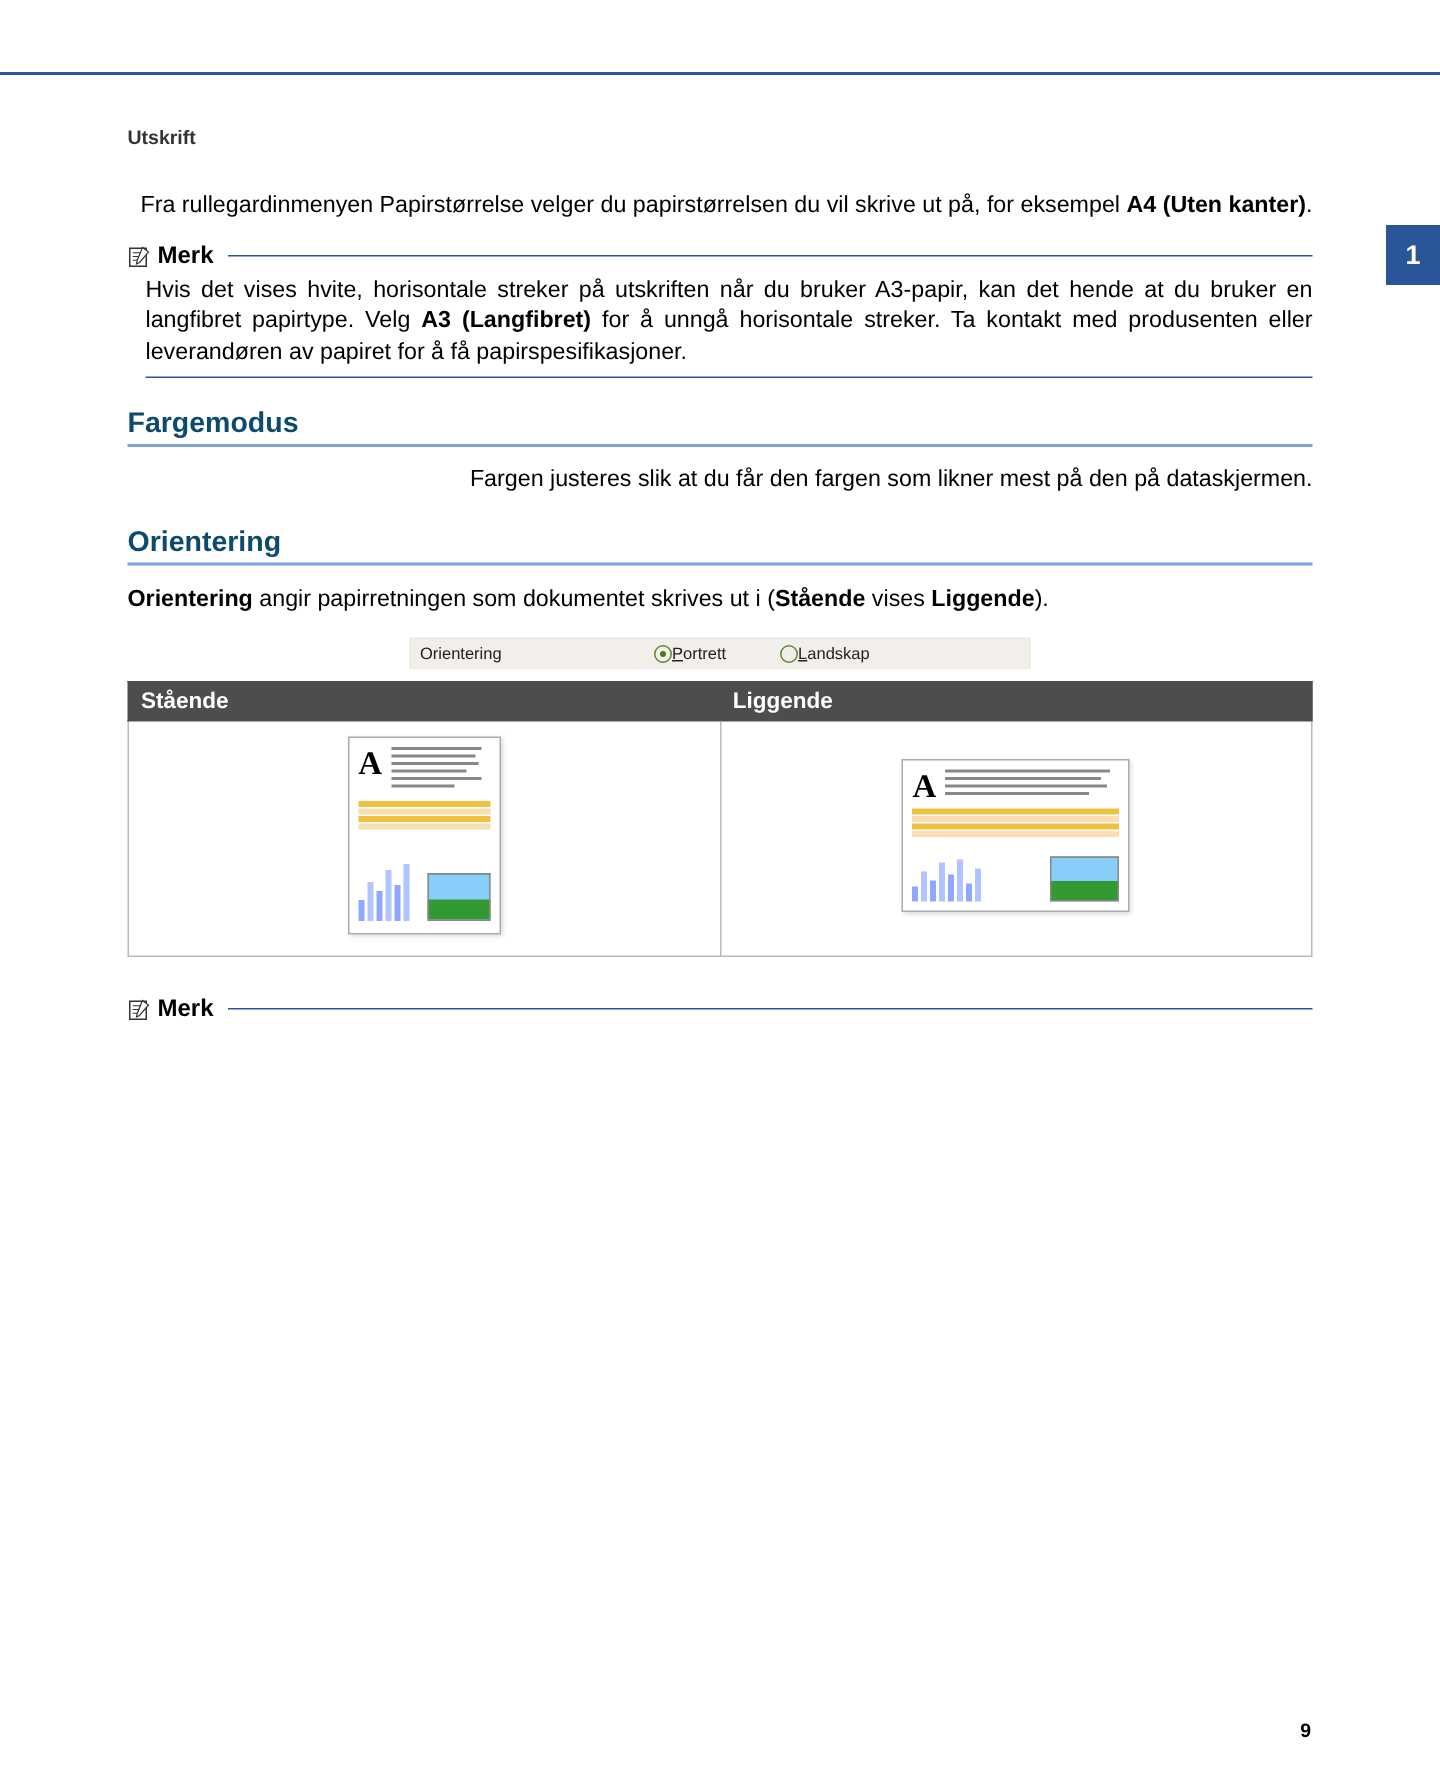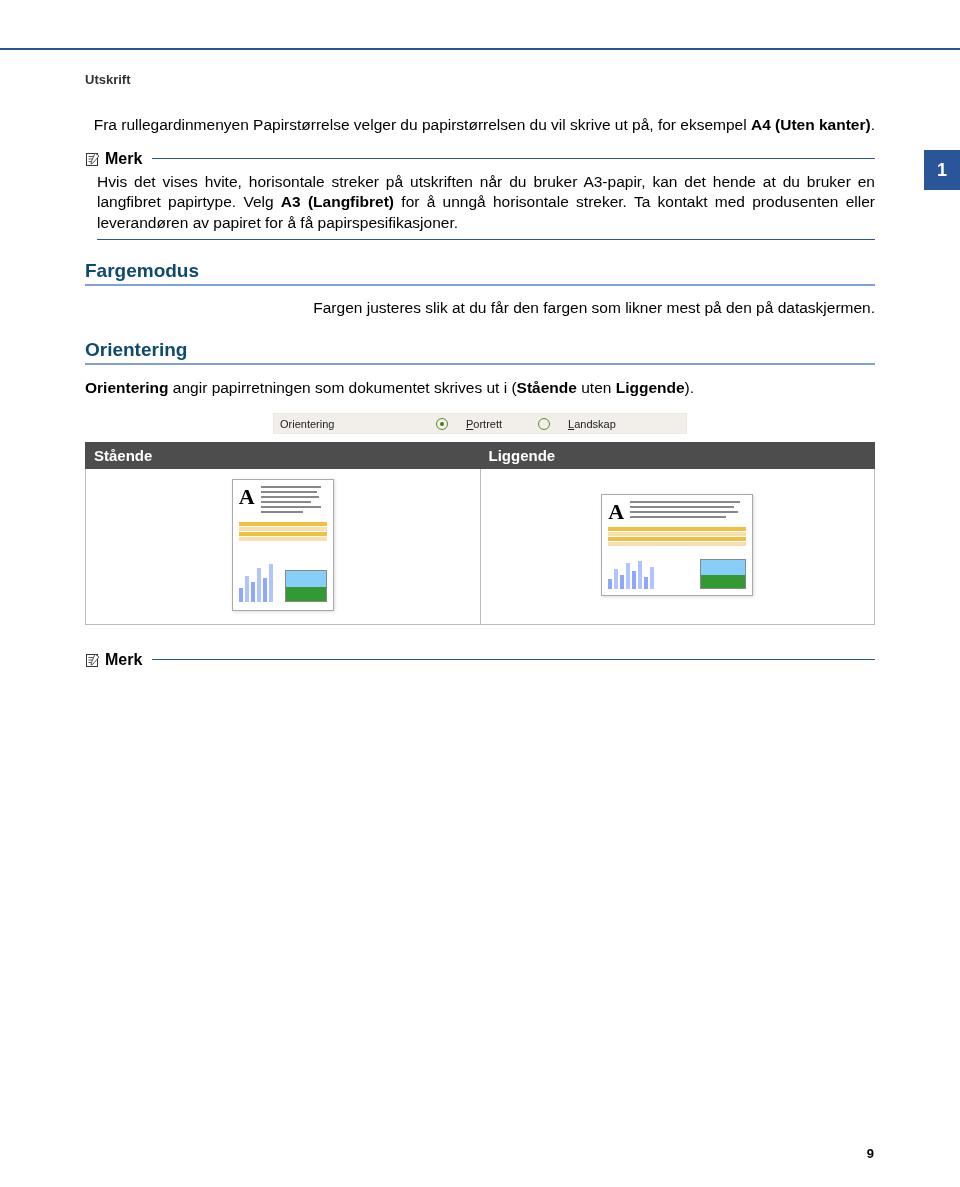--- a/index.html
+++ b/index.html
@@ -16,21 +16,21 @@
   .top-rule {
     position: absolute;
     top: 48px;
     left: 0;
     right: 0;
     height: 2px;
     background: #2a5599;
   }
   .page-content {
     position: absolute;
-    top: 72px;
+    top: 84px;
     left: 85px;
     width: 790px;
   }
   .section-label {
     font-size: 13px;
     font-weight: bold;
     color: #333;
     margin-bottom: 28px;
   }
   .h-blue {
@@ -114,21 +114,21 @@
     padding: 4px 6px 3px 6px;
     display: flex;
     gap: 36px;
     width: 400px;
     margin-left: auto; margin-right: auto;
   }
   .radio-screenshot .lbl {
     flex: 0 0 120px;
   }
   .radio-screenshot .opt {
-    display: flex; align-items: center; gap: 18px;
+    display: flex; align-items: center; gap: 0;
   }
   .radio-screenshot .dot {
     width: 10px; height: 10px; border: 1px solid #5a8a2a; border-radius: 50%;
     display: inline-flex; align-items: center; justify-content: center;
   }
   .radio-screenshot .dot.sel::after {
     content: ""; width: 4px; height: 4px; background: #4a7a1a; border-radius: 50%;
   }
   .radio-screenshot .ul { text-decoration: underline; }
 
@@ -253,21 +253,21 @@
     </div>
   </div>
 
   <div class="h-blue-sub">Fargemodus</div>
   <p class="body-text" style="margin-top:12px">Fargen justeres slik at du får den fargen som likner mest på den på dataskjermen.</p>
   <ul class="bullets">
   </ul>
 
   <div class="h-blue-sub">Orientering</div>
   <p class="orientation-sentence">
-    <span class="bold">Orientering</span><span> angir papirretningen som dokumentet skrives ut i (</span><span class="bold">Stående</span><span> uten </span><span class="bold">Liggende</span><span>).</span>
+    <span class="bold">Orientering</span><span> angir papirretningen som dokumentet skrives ut i (</span><span class="bold">Stående</span><span> vises </span><span class="bold">Liggende</span><span>).</span>
   </p>
 
   <div class="radio-screenshot">
     <span class="lbl">Orientering</span>
     <span class="opt">
       <span class="dot sel"></span>
       <span><span class="ul">P</span>ortrett</span>
     </span>
     <span class="opt">
       <span class="dot"></span>

